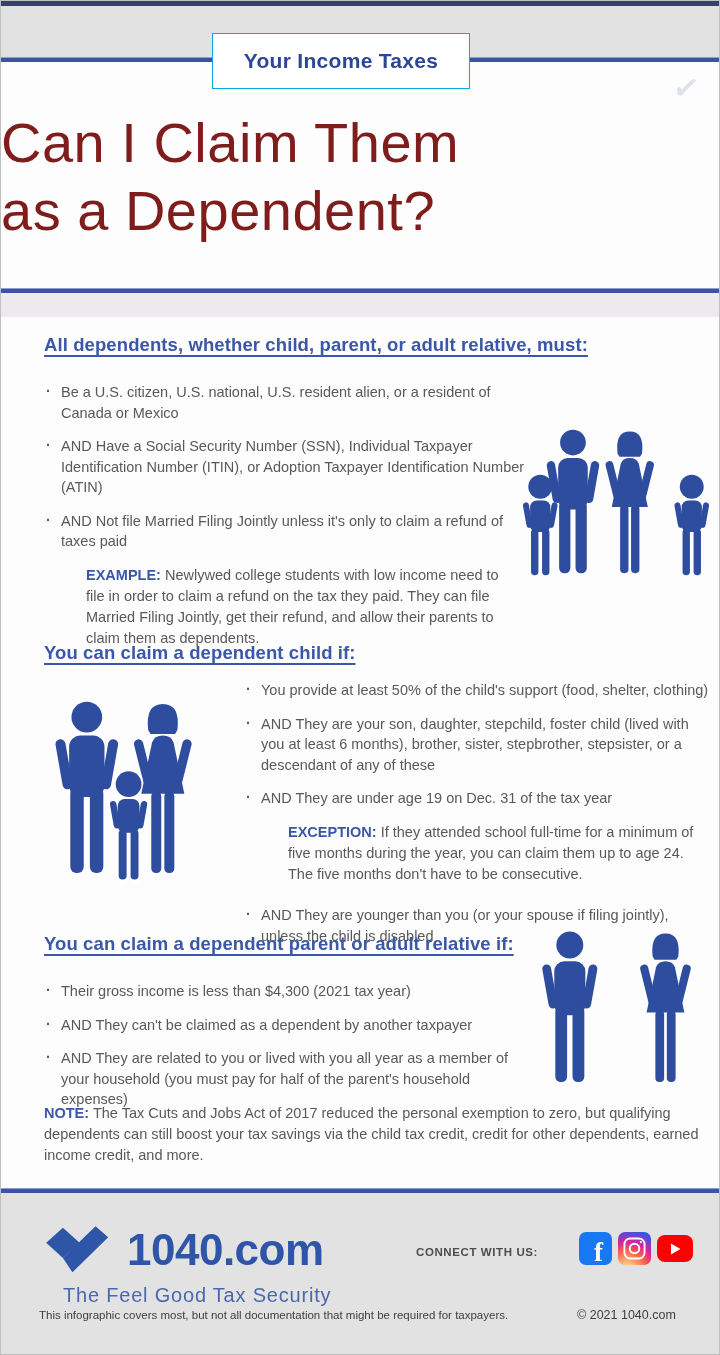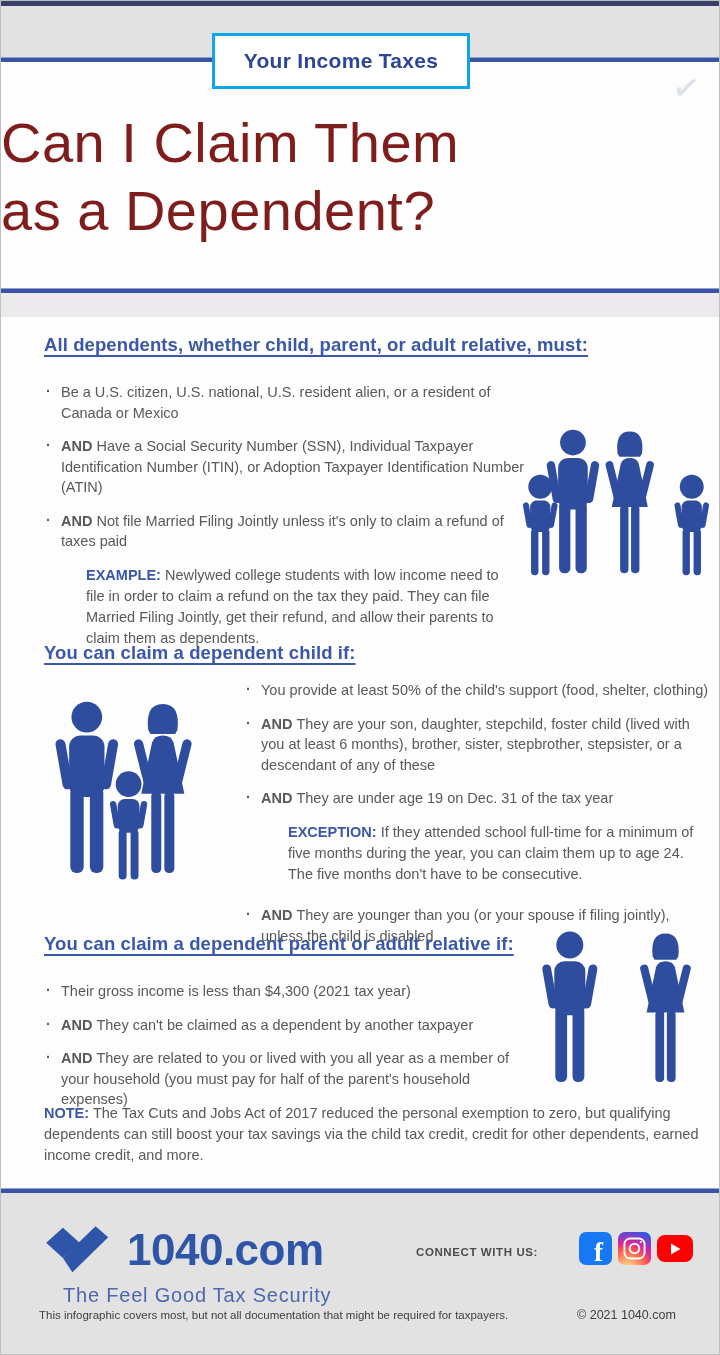--- a/index.html
+++ b/index.html
@@ -15,41 +15,41 @@
   .topbar { left:0; top:0; width:100%; height:5px; background:#36406b; }
   .band-top { left:0; top:5px; width:100%; height:53px; background:#e3e2e3; }
   .rule { left:0; width:100%; height:4px; background:#3a53a3; box-shadow:0 -1px 0 #8fa0d0; }
   .rule1 { top:57px; }
   .rule2 { top:288px; }
   .rule3 { top:1188px; }
   .band-mid { left:0; top:292px; width:100%; height:24px; background:#eceaec; }
 
   .tagbox {
     left:211px; top:32px; width:258px; height:56px; background:#ffffff;
-    border:3px solid #0ea5e9; display:flex; align-items:center; justify-content:center;
+    border:1px solid #0ea5e9; display:flex; align-items:center; justify-content:center;
   }
   .tagbox span { color:#2c4596; font-weight:700; font-size:21px; letter-spacing:.3px; }
 
   .check-glyph { left:672px; top:68px; color:#dde3eb; font-size:32px; font-weight:700; transform:rotate(8deg); }
 
   .title { left:0; top:108px; width:100%; text-align:left; color:#7f1d1d; font-weight:400;
            font-size:56px; line-height:1.22; letter-spacing:.5px; }
 
   
   .section { color:#58595b; }
   .heading {
     color:#3a57a8; font-weight:700; font-size:18.5px; letter-spacing:.1px;
     text-decoration:underline; text-decoration-thickness:2px; text-underline-offset:4px;
     margin-bottom:26px;
   }
   .bullets { list-style:none; }
   .bullet { position:relative; padding-left:17px; margin-bottom:13px;
             font-size:14.5px; line-height:1.42; color:#58595b; }
   .bullet::before { content:"·"; position:absolute; left:2px; top:-1px; font-weight:700; }
-  .bullet .bb { font-weight:700; }
+  .bullet .bb { font-weight:400; }
   .callout { margin:4px 0 0 42px; width:432px; font-size:14.5px; line-height:1.45; color:#58595b; }
   .callout .lbl { color:#3a57a8; font-weight:700; }
   .note-par { font-size:14.5px; line-height:1.45; color:#58595b; }
   .note-par .lbl { color:#3a57a8; font-weight:700; }
 
   .fig-svg { fill:#2e4d9e; }
 
   
   .band-bottom { left:0; top:1192px; width:100%; height:163px; background:#e3e2e3; }
   .logo-wrap { left:42px; top:1218px; display:flex; align-items:center; cursor:pointer; }

